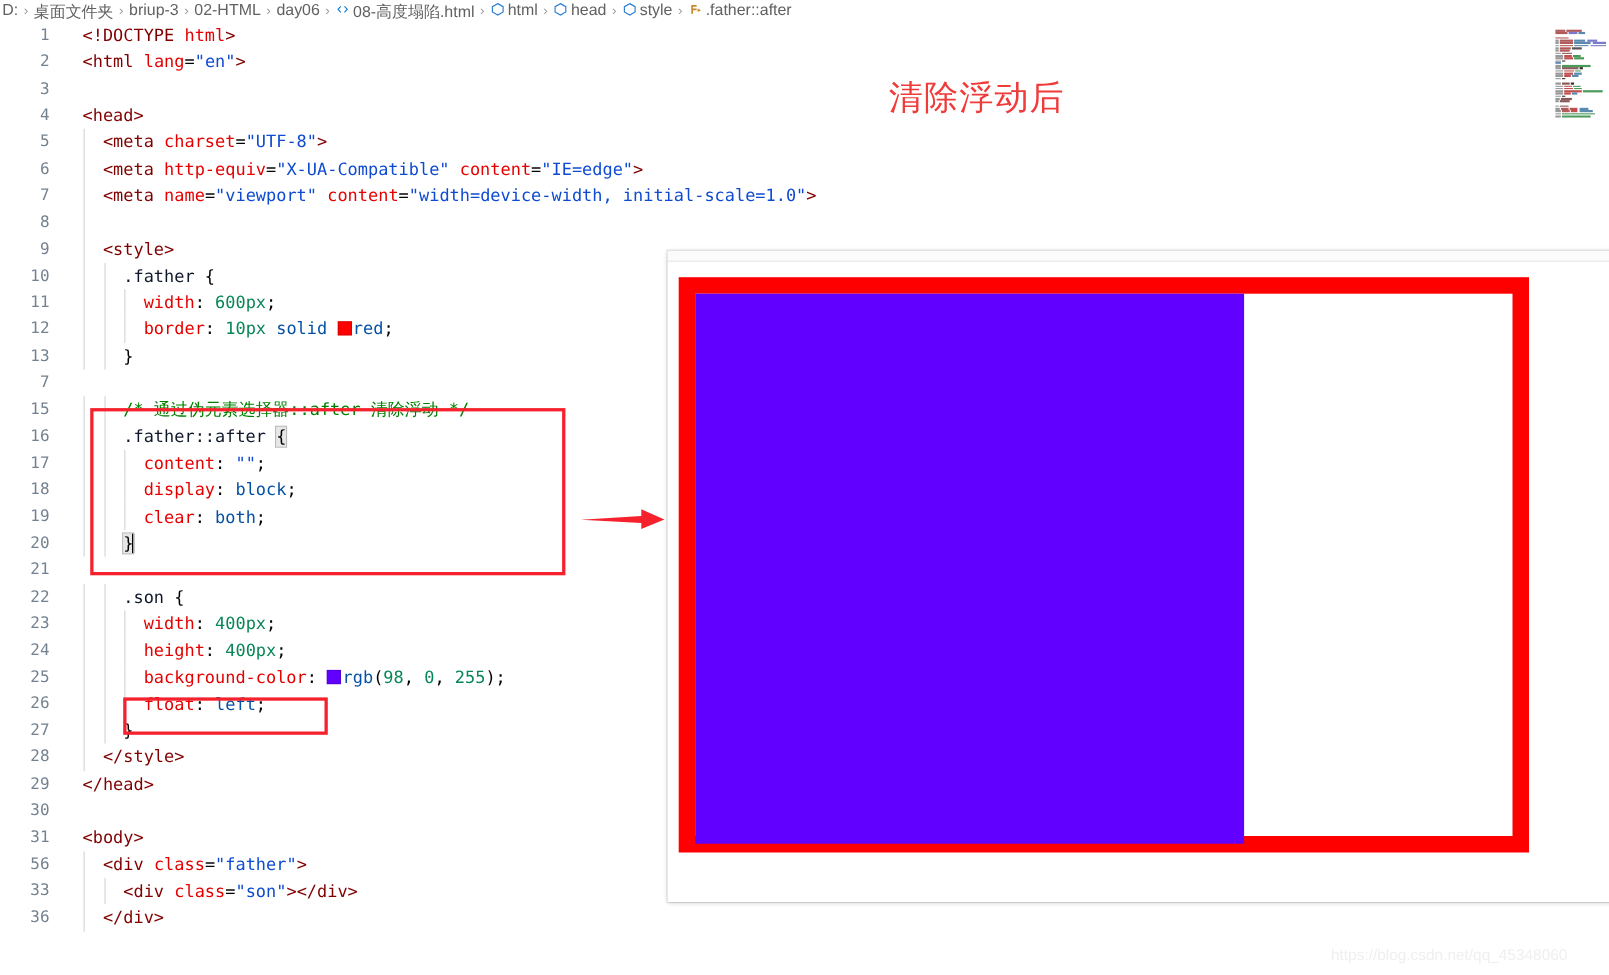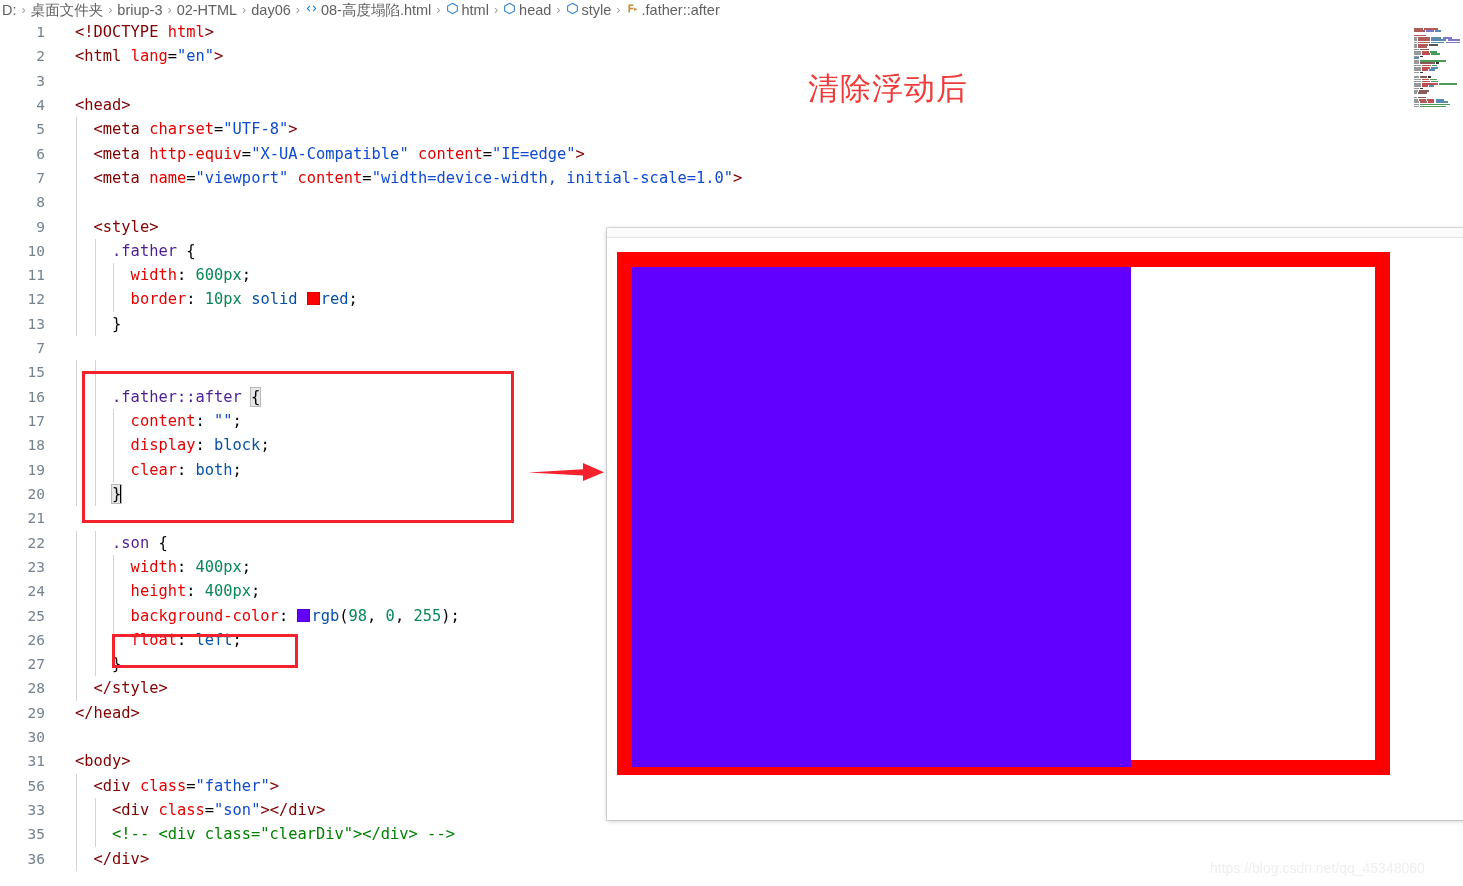--- a/index.html
+++ b/index.html
@@ -74,21 +74,21 @@
     top: 0;
   }
 
   
   .t-tag      { color: #800000; }
   .t-attr     { color: #e50000; }
   .t-str      { color: #0e4bd1; }
   .t-punct    { color: #000000; }
   .t-txt      { color: #1a1a1a; }
   .t-comment  { color: #008000; }
-  .t-sel      { color: #4c1d95; }
+  .t-sel      { color: #0f172a; }
   .t-prop     { color: #e50000; }
   .t-val      { color: #0451a5; }
   .t-num      { color: #098658; }
   .t-brace    { color: #000000; }
 
   .swatch {
     display: inline-block;
     width: 11px; height: 11px;
     vertical-align: -1px;
     margin-right: 1px;
@@ -291,40 +291,39 @@
       <div class="code-line"><span class="lnum">5</span><span class="iguide" style="left: 76px; top: 0px; height: 24.32px;"></span><span class="ltext">  <span class="t-tag">&lt;meta</span><span class="t-txt"> </span><span class="t-attr">charset</span><span class="t-punct">=</span><span class="t-str">"UTF-8"</span><span class="t-tag">&gt;</span></span></div>
       <div class="code-line"><span class="lnum">6</span><span class="iguide" style="left: 76px; top: 0px; height: 24.32px;"></span><span class="ltext">  <span class="t-tag">&lt;meta</span><span class="t-txt"> </span><span class="t-attr">http-equiv</span><span class="t-punct">=</span><span class="t-str">"X-UA-Compatible"</span><span class="t-txt"> </span><span class="t-attr">content</span><span class="t-punct">=</span><span class="t-str">"IE=edge"</span><span class="t-tag">&gt;</span></span></div>
       <div class="code-line"><span class="lnum">7</span><span class="iguide" style="left: 76px; top: 0px; height: 24.32px;"></span><span class="ltext">  <span class="t-tag">&lt;meta</span><span class="t-txt"> </span><span class="t-attr">name</span><span class="t-punct">=</span><span class="t-str">"viewport"</span><span class="t-txt"> </span><span class="t-attr">content</span><span class="t-punct">=</span><span class="t-str">"width=device-width, initial-scale=1.0"</span><span class="t-tag">&gt;</span></span></div>
       <div class="code-line"><span class="lnum">8</span><span class="iguide" style="left: 76px; top: 0px; height: 24.32px;"></span></div>
       <div class="code-line"><span class="lnum">9</span><span class="iguide" style="left: 76px; top: 0px; height: 24.32px;"></span><span class="ltext">  <span class="t-tag">&lt;style&gt;</span></span></div>
       <div class="code-line"><span class="lnum">10</span><span class="iguide" style="left: 76px; top: 0px; height: 24.32px;"></span><span class="iguide" style="left: 94.52px; top: 0px; height: 24.32px;"></span><span class="ltext">    <span class="t-sel">.father</span><span class="t-txt"> </span><span class="t-brace">{</span></span></div>
       <div class="code-line"><span class="lnum">11</span><span class="iguide" style="left: 76px; top: 0px; height: 24.32px;"></span><span class="iguide" style="left: 94.52px; top: 0px; height: 24.32px;"></span><span class="iguide" style="left: 113.04px; top: 0px; height: 24.32px;"></span><span class="ltext">      <span class="t-prop">width</span><span class="t-punct">: </span><span class="t-num">600px</span><span class="t-punct">;</span></span></div>
       <div class="code-line"><span class="lnum">12</span><span class="iguide" style="left: 76px; top: 0px; height: 24.32px;"></span><span class="iguide" style="left: 94.52px; top: 0px; height: 24.32px;"></span><span class="iguide" style="left: 113.04px; top: 0px; height: 24.32px;"></span><span class="ltext">      <span class="t-prop">border</span><span class="t-punct">: </span><span class="t-num">10px</span><span class="t-txt"> </span><span class="t-val">solid</span><span class="t-txt"> </span><span class="swatch" style="background: rgb(255, 0, 0);"></span><span class="t-val">red</span><span class="t-punct">;</span></span></div>
       <div class="code-line"><span class="lnum">13</span><span class="iguide" style="left: 76px; top: 0px; height: 24.32px;"></span><span class="iguide" style="left: 94.52px; top: 0px; height: 24.32px;"></span><span class="ltext">    <span class="t-brace">}</span></span></div>
       <div class="code-line"><span class="lnum">7</span><span class="ltext"></span></div>
-      <div class="code-line"><span class="lnum">15</span><span class="iguide" style="left: 76px; top: 0px; height: 24.32px;"></span><span class="iguide" style="left: 94.52px; top: 0px; height: 24.32px;"></span></div>
+      <div class="code-line"><span class="lnum">15</span><span class="iguide" style="left: 76px; top: 0px; height: 24.32px;"></span><span class="iguide" style="left: 94.52px; top: 0px; height: 24.32px;"></span><span class="ltext">    <span class="t-comment">/* 通过伪元素选择器::after 清除浮动 */</span></span></div>
       <div class="code-line"><span class="lnum">16</span><span class="iguide" style="left: 76px; top: 0px; height: 24.32px;"></span><span class="iguide" style="left: 94.52px; top: 0px; height: 24.32px;"></span><span class="ltext">    <span class="t-sel">.father::after</span><span class="t-txt"> </span><span class="t-brace brkt-hl">{</span></span></div>
       <div class="code-line"><span class="lnum">17</span><span class="iguide" style="left: 76px; top: 0px; height: 24.32px;"></span><span class="iguide" style="left: 94.52px; top: 0px; height: 24.32px;"></span><span class="iguide" style="left: 113.04px; top: 0px; height: 24.32px;"></span><span class="ltext">      <span class="t-prop">content</span><span class="t-punct">: </span><span class="t-str">""</span><span class="t-punct">;</span></span></div>
       <div class="code-line"><span class="lnum">18</span><span class="iguide" style="left: 76px; top: 0px; height: 24.32px;"></span><span class="iguide" style="left: 94.52px; top: 0px; height: 24.32px;"></span><span class="iguide" style="left: 113.04px; top: 0px; height: 24.32px;"></span><span class="ltext">      <span class="t-prop">display</span><span class="t-punct">: </span><span class="t-val">block</span><span class="t-punct">;</span></span></div>
       <div class="code-line"><span class="lnum">19</span><span class="iguide" style="left: 76px; top: 0px; height: 24.32px;"></span><span class="iguide" style="left: 94.52px; top: 0px; height: 24.32px;"></span><span class="iguide" style="left: 113.04px; top: 0px; height: 24.32px;"></span><span class="ltext">      <span class="t-prop">clear</span><span class="t-punct">: </span><span class="t-val">both</span><span class="t-punct">;</span></span></div>
       <div class="code-line"><span class="lnum">20</span><span class="iguide" style="left: 76px; top: 0px; height: 24.32px;"></span><span class="iguide" style="left: 94.52px; top: 0px; height: 24.32px;"></span><span class="ltext">    <span class="t-brace brkt-hl">}</span><span class="caret"></span></span></div>
       <div class="code-line"><span class="lnum">21</span><span class="ltext"></span></div>
       <div class="code-line"><span class="lnum">22</span><span class="iguide" style="left: 76px; top: 0px; height: 24.32px;"></span><span class="iguide" style="left: 94.52px; top: 0px; height: 24.32px;"></span><span class="ltext">    <span class="t-sel">.son</span><span class="t-txt"> </span><span class="t-brace">{</span></span></div>
       <div class="code-line"><span class="lnum">23</span><span class="iguide" style="left: 76px; top: 0px; height: 24.32px;"></span><span class="iguide" style="left: 94.52px; top: 0px; height: 24.32px;"></span><span class="iguide" style="left: 113.04px; top: 0px; height: 24.32px;"></span><span class="ltext">      <span class="t-prop">width</span><span class="t-punct">: </span><span class="t-num">400px</span><span class="t-punct">;</span></span></div>
       <div class="code-line"><span class="lnum">24</span><span class="iguide" style="left: 76px; top: 0px; height: 24.32px;"></span><span class="iguide" style="left: 94.52px; top: 0px; height: 24.32px;"></span><span class="iguide" style="left: 113.04px; top: 0px; height: 24.32px;"></span><span class="ltext">      <span class="t-prop">height</span><span class="t-punct">: </span><span class="t-num">400px</span><span class="t-punct">;</span></span></div>
       <div class="code-line"><span class="lnum">25</span><span class="iguide" style="left: 76px; top: 0px; height: 24.32px;"></span><span class="iguide" style="left: 94.52px; top: 0px; height: 24.32px;"></span><span class="iguide" style="left: 113.04px; top: 0px; height: 24.32px;"></span><span class="ltext">      <span class="t-prop">background-color</span><span class="t-punct">: </span><span class="swatch" style="background: rgb(98, 0, 255);"></span><span class="t-val">rgb</span><span class="t-punct">(</span><span class="t-num">98</span><span class="t-punct">, </span><span class="t-num">0</span><span class="t-punct">, </span><span class="t-num">255</span><span class="t-punct">);</span></span></div>
       <div class="code-line"><span class="lnum">26</span><span class="iguide" style="left: 76px; top: 0px; height: 24.32px;"></span><span class="iguide" style="left: 94.52px; top: 0px; height: 24.32px;"></span><span class="iguide" style="left: 113.04px; top: 0px; height: 24.32px;"></span><span class="ltext">      <span class="t-prop">float</span><span class="t-punct">: </span><span class="t-val">left</span><span class="t-punct">;</span></span></div>
       <div class="code-line"><span class="lnum">27</span><span class="iguide" style="left: 76px; top: 0px; height: 24.32px;"></span><span class="iguide" style="left: 94.52px; top: 0px; height: 24.32px;"></span><span class="ltext">    <span class="t-brace">}</span></span></div>
       <div class="code-line"><span class="lnum">28</span><span class="iguide" style="left: 76px; top: 0px; height: 24.32px;"></span><span class="ltext">  <span class="t-tag">&lt;/style&gt;</span></span></div>
       <div class="code-line"><span class="lnum">29</span><span class="ltext"><span class="t-tag">&lt;/head&gt;</span></span></div>
       <div class="code-line"><span class="lnum">30</span><span class="ltext"></span></div>
       <div class="code-line"><span class="lnum">31</span><span class="ltext"><span class="t-tag">&lt;body&gt;</span></span></div>
       <div class="code-line"><span class="lnum">56</span><span class="iguide" style="left: 76px; top: 0px; height: 24.32px;"></span><span class="ltext">  <span class="t-tag">&lt;div</span><span class="t-txt"> </span><span class="t-attr">class</span><span class="t-punct">=</span><span class="t-str">"father"</span><span class="t-tag">&gt;</span></span></div>
       <div class="code-line"><span class="lnum">33</span><span class="iguide" style="left: 76px; top: 0px; height: 24.32px;"></span><span class="iguide" style="left: 94.52px; top: 0px; height: 24.32px;"></span><span class="ltext">    <span class="t-tag">&lt;div</span><span class="t-txt"> </span><span class="t-attr">class</span><span class="t-punct">=</span><span class="t-str">"son"</span><span class="t-tag">&gt;&lt;/div&gt;</span></span></div>
-      <div class="code-line"><span class="lnum">35</span><span class="iguide" style="left: 76px; top: 0px; height: 24.32px;"></span><span class="iguide" style="left: 94.52px; top: 0px; height: 24.32px;"></span><span class="ltext">    <span class="t-comment">&lt;!-- &lt;div class="clearDiv"&gt;&lt;/div&gt; --&gt;</span></span></div>
       <div class="code-line"><span class="lnum">36</span><span class="iguide" style="left: 76px; top: 0px; height: 24.32px;"></span><span class="ltext">  <span class="t-tag">&lt;/div&gt;</span></span></div>
     </div>
 
   <div class="annot-box" id="annot-after"></div>
   <div class="annot-box" id="annot-float"></div>
 
   <div id="arrow">
     <svg width="76" height="30" viewBox="0 0 76 30" xmlns="http://www.w3.org/2000/svg">
       <path d="M0 15.5 L55 12.2 L55 6 L76 15.3 L55 24 L55 18.4 Z" fill="#f5222d"></path>
     </svg>

